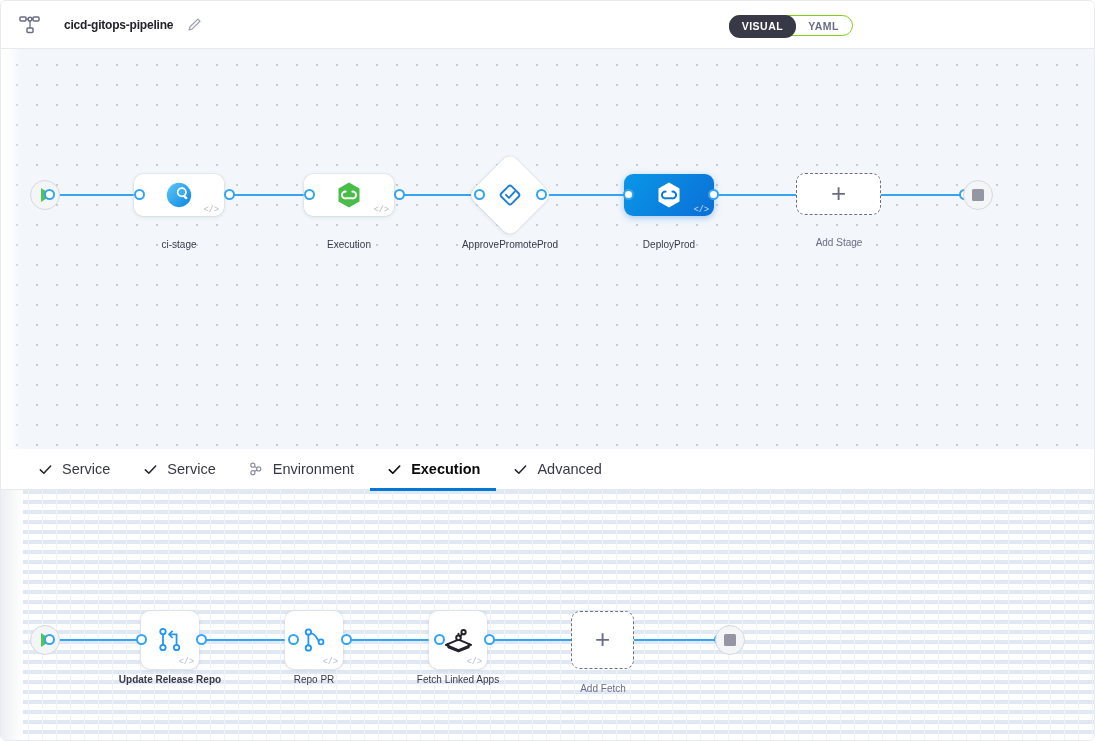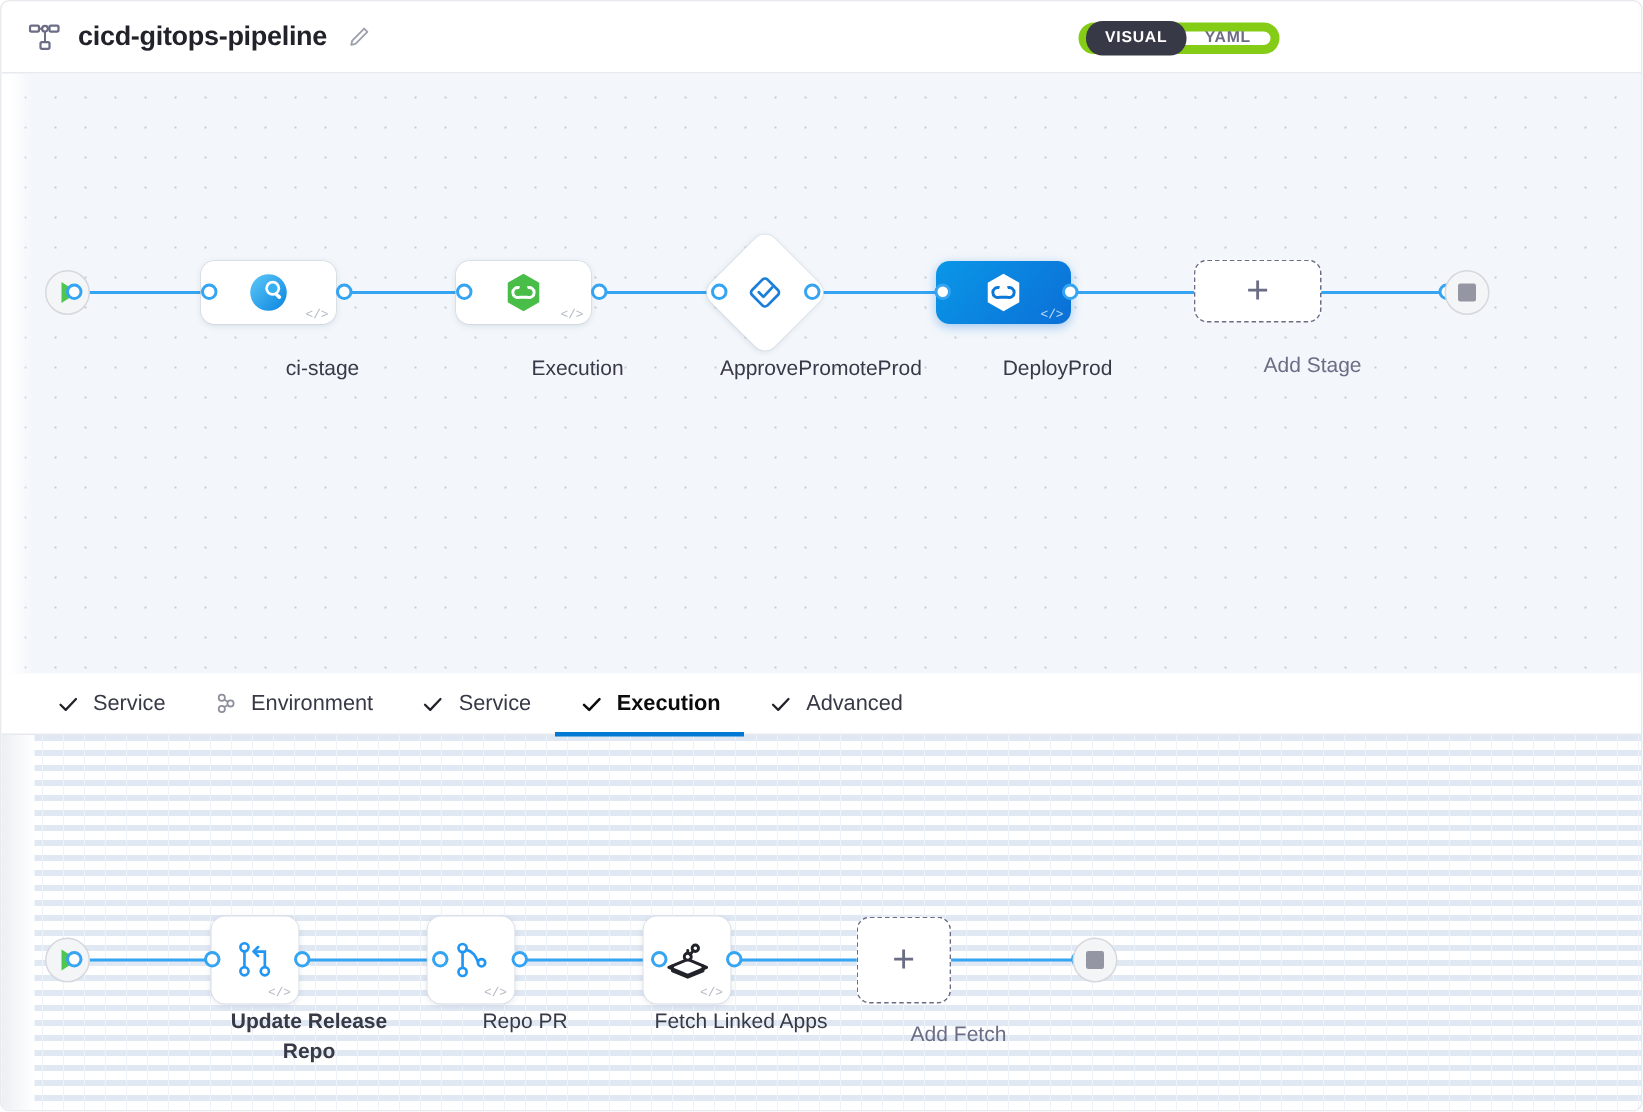--- a/index.html
+++ b/index.html
@@ -24,33 +24,34 @@
     position: absolute; top: 0; left: 0;
     width: 100%; height: 48px;
     background: #ffffff;
     border-bottom: 1px solid #e7e9ee;
     display: flex; align-items: center;
     padding: 0 16px;
     z-index: 20;
   }
   .hdr-icon { width: 26px; height: 26px; display: flex; align-items: center; justify-content: center; margin-right: 9px; }
   .hdr-title {
-    font-size: 18px; font-weight: bold; color: #22222a;
+    font-size: 12px; font-weight: bold; color: #22222a;
     letter-spacing: -0.2px;
     white-space: nowrap;
+    margin-left: 12px;
   }
   .hdr-edit { margin-left: 12px; width: 18px; height: 18px; display: flex; align-items: center; justify-content: center; cursor: pointer; }
 
   .toggle {
     position: absolute; right: 241px; top: 14px;
-    display: flex; align-items: center;
+    display: flex; 
     height: 21px;
     border-radius: 11px;
     background: #ffffff;
-    border: 6px solid #84cc16;
+    border: 1px solid #84cc16;
   }
   .toggle-opt {
     font-size: 10.5px; font-weight: bold; letter-spacing: 0.5px;
     padding: 0 13px; height: 21px; line-height: 21px;
     border-radius: 11px; cursor: pointer;
     color: #6b6d85;
   }
   .toggle-opt.active {
     background: #383946; color: #ffffff;
     margin: -1px; height: 23px; line-height: 23px;
@@ -175,24 +176,23 @@
     border: 1.7px dashed #6b6d85;
     background: #ffffff;
     display: flex; align-items: center; justify-content: center;
     z-index: 3; cursor: pointer;
   }
   .addbox .plus { font-size: 26px; color: #6b6d85; font-weight: 300; line-height: 1; margin-top: -3px; }
 
   .nlabel {
     position: absolute;
     text-align: center;
-    font-size: 14px; color: #383946;
+    font-size: 10px; color: #383946;
     line-height: 20px;
     z-index: 3;
-    margin-left: 36px;
   }
   .nlabel.muted { color: #6b6d85; }
 
   .step-card {
     position: absolute;
     width: 58px; height: 58px;
     background: #ffffff;
     border-radius: 9px;
     box-shadow: 0 1px 4px rgba(40,60,90,0.13), 0 0 0 0.5px rgba(223,228,236,0.9);
     display: flex; align-items: center; justify-content: center;
@@ -316,37 +316,37 @@
       <span class="tab-ico">
         <svg width="15" height="15" viewBox="0 0 16 16" fill="none" stroke="#22222a" stroke-width="1.6" stroke-linecap="round" stroke-linejoin="round">
             <path d="M2.5 8.4 L6.2 12 L13.5 4.3"></path>
           </svg>
       </span>
       <span>Service</span>
     </div>
 
     <div class="tab">
       <span class="tab-ico">
+        <svg width="15" height="15" viewBox="0 0 16 16" fill="none" stroke="#22222a" stroke-width="1.6" stroke-linecap="round" stroke-linejoin="round">
+            <path d="M2.5 8.4 L6.2 12 L13.5 4.3"></path>
+          </svg>
+      </span>
+      <span>Service</span>
+    </div>
+
+    <div class="tab">
+      <span class="tab-ico">
         <svg width="15" height="15" viewBox="0 0 16 16" fill="none" stroke="#8d909c" stroke-width="1.25">
           <circle cx="5.2" cy="3.4" r="2.2"></circle>
           <circle cx="5.2" cy="11.4" r="2.2"></circle>
           <circle cx="11.4" cy="7.4" r="2.2"></circle>
           <path d="M6.9 4.8 L9.8 6.4 M6.9 10 L9.8 8.4"></path>
         </svg>
       </span>
       <span>Environment</span>
-    </div>
-
-    <div class="tab">
-      <span class="tab-ico">
-        <svg width="15" height="15" viewBox="0 0 16 16" fill="none" stroke="#22222a" stroke-width="1.6" stroke-linecap="round" stroke-linejoin="round">
-            <path d="M2.5 8.4 L6.2 12 L13.5 4.3"></path>
-          </svg>
-      </span>
-      <span>Service</span>
     </div>
 
     <div class="tab active">
       <span class="tab-ico">
         <svg width="15" height="15" viewBox="0 0 16 16" fill="none" stroke="#0b0b0d" stroke-width="1.8" stroke-linecap="round" stroke-linejoin="round">
             <path d="M2.5 8.4 L6.2 12 L13.5 4.3"></path>
           </svg>
       </span>
       <span>Execution</span>
     </div>

